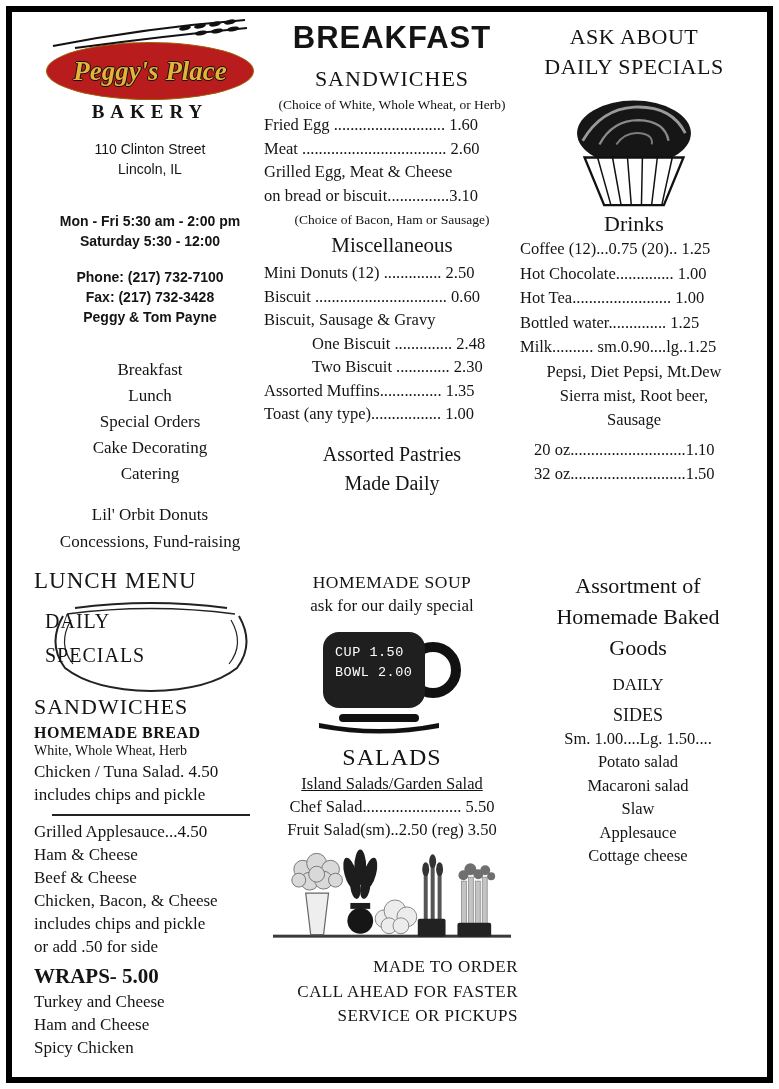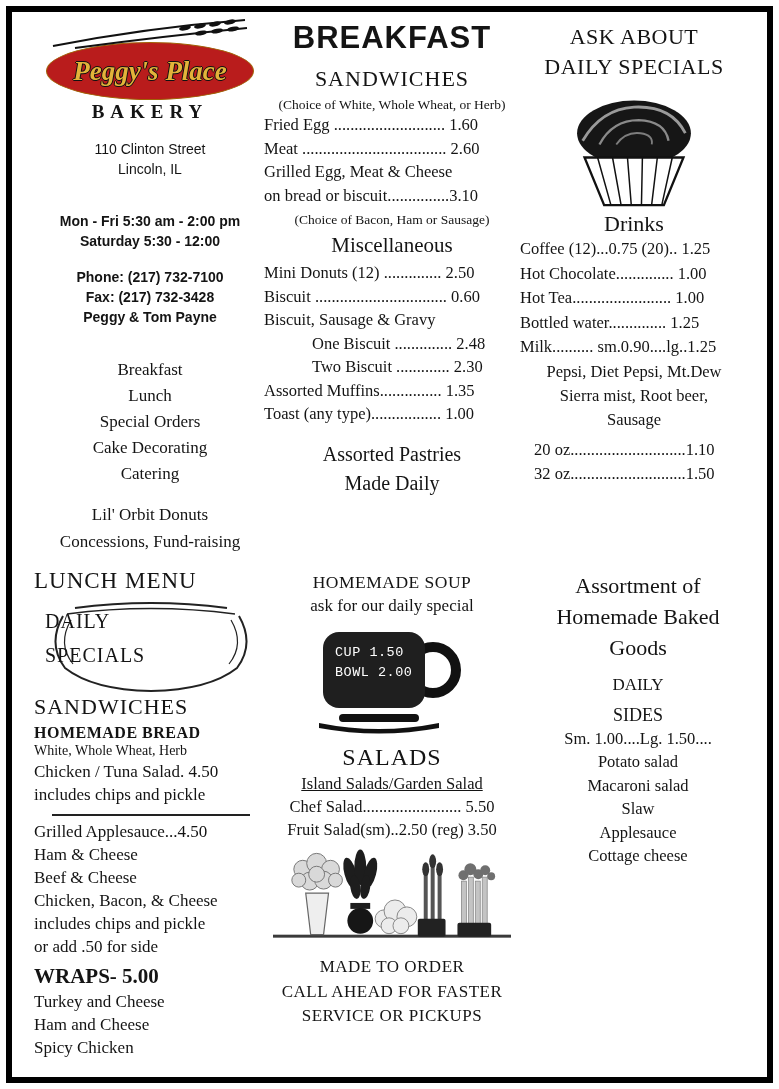--- a/index.html
+++ b/index.html
@@ -62,21 +62,21 @@
   
   .col-soup{left:266px;top:570px;width:252px;text-align:center;}
   .so-head{font-size:17.5px;letter-spacing:0.5px;line-height:24px;}
   .so-note{font-size:17px;line-height:24px;}
   .cup-wrap{position:relative;width:150px;height:112px;margin:8px auto 0;}
   .cup-text{position:absolute;left:18px;top:17px;text-align:left;color:#fff;font-size:13.5px;line-height:20px;letter-spacing:0.5px;}
   .sa-head{font-size:24px;letter-spacing:1px;margin-top:4px;line-height:30px;}
   .sa-line{font-size:16.5px;line-height:23px;}
   .underline{text-decoration:underline;}
   .veg{display:block;margin:6px auto 2px;}
-  .order-block{margin-top:8px;}
+  .order-block{margin-top:8px;text-align:right;}
   .order-line{font-size:17px;line-height:24.5px;letter-spacing:0.5px;}
 
   
   .col-baked{left:520px;top:570px;width:236px;text-align:center;}
   .bg-head{font-size:22px;line-height:31px;}
   .bg-items{margin-top:3px;}
   .bg-item{font-size:16.5px;line-height:23.5px;letter-spacing:0.5px;}
   .bg-des{font-size:17px;line-height:25px;}
   .bg-des-block{margin-top:9px;}
   .bg-sides-h{font-size:18px;margin-top:6px;line-height:24px;}

